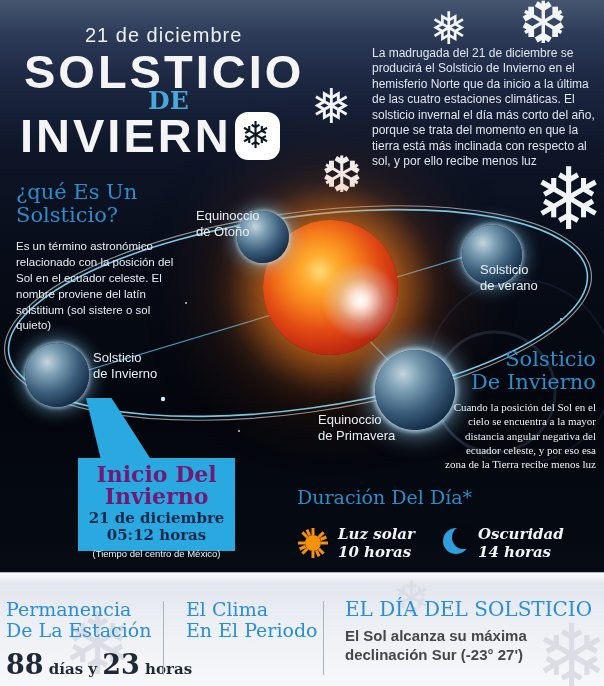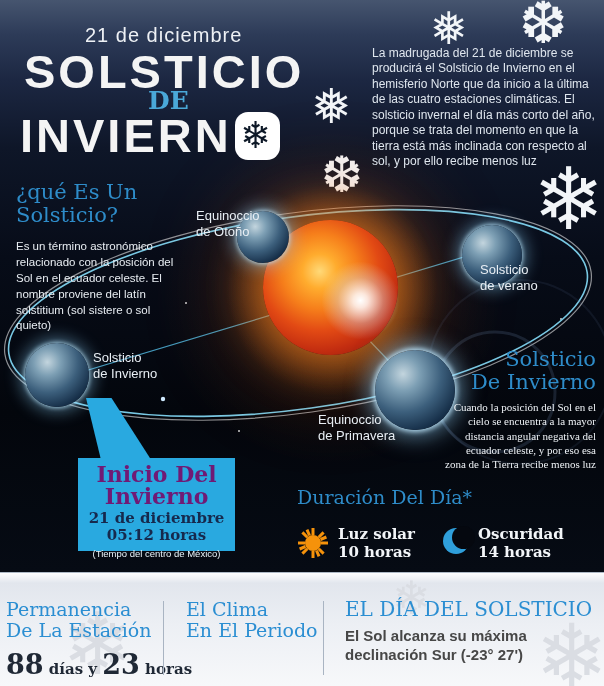--- a/index.html
+++ b/index.html
@@ -83,21 +83,21 @@
   .callout-box .t span { display:block; }
   .callout-box .d { margin-top:3px; font-size:15px; font-weight:bold; color:#16294d; line-height:1.15; }
   .callout-box .n { margin-top:3px; font-size:9.5px; color:#eaf6fc; font-family:"Liberation Sans", sans-serif; }
 
   
   .duracion { position:absolute; left:297px; top:462px; z-index:5;margin-top:24px; }
   .duracion .h { font-size:19px; }
   .dur-row { display:flex; margin-top:17px; }
   .dur-item { display:flex; align-items:flex-start; }
   .dur-item + .dur-item { margin-left:28px; }
-  .dur-txt { font-family:"DejaVu Serif", serif; font-weight:bold; font-size:15px; color:#f2f5f8; line-height:1.2; margin-left:9px; }
+  .dur-txt { font-family:"DejaVu Serif", serif; font-weight:bold; font-size:15px; color:#f2f5f8; line-height:1.2; margin-left:9px;font-style:italic; }
   .dur-txt span { display:block; }
   .sun-icon { width:32px; height:32px; margin-top:2px; }
   .moon-icon { position:relative; width:26px; height:26px; margin-top:3px; }
   .moon-disc { position:absolute; width:26px; height:26px; border-radius:50%; background:#2f9fdb; }
   .moon-mask { position:absolute; width:23px; height:23px; border-radius:50%; background:#05080f; left:9px; top:-2px; }
 
   
   .footer { position:absolute; left:0; top:572px; width:604px; height:114px;
     background:linear-gradient(180deg, #fdfdfe 0%, #e2e6ed 9%, #ecEFF4 45%, #f7f8fa 100%);
     background:linear-gradient(180deg, #fdfdfe 0%, #e2e6ed 9%, #ecEff4 45%, #f7f8fa 100%);

